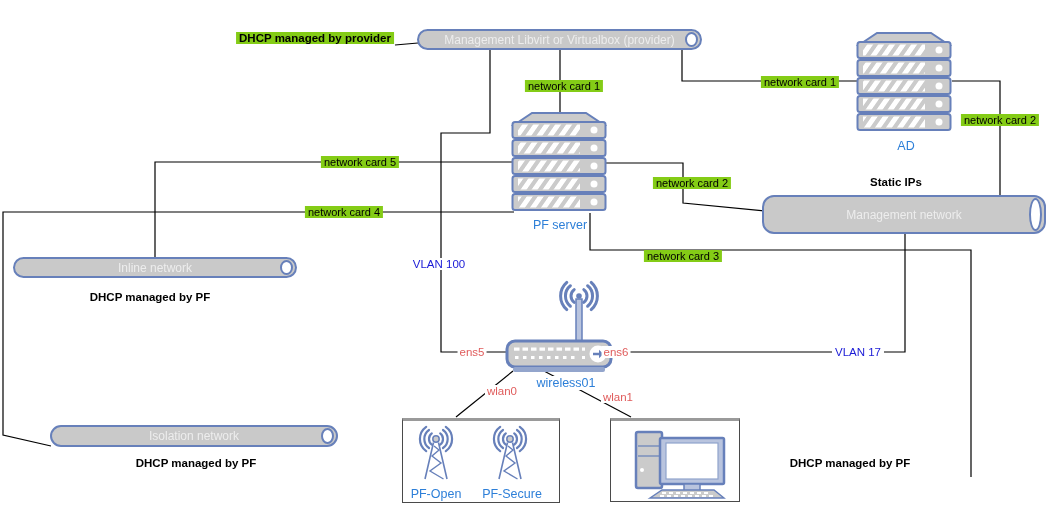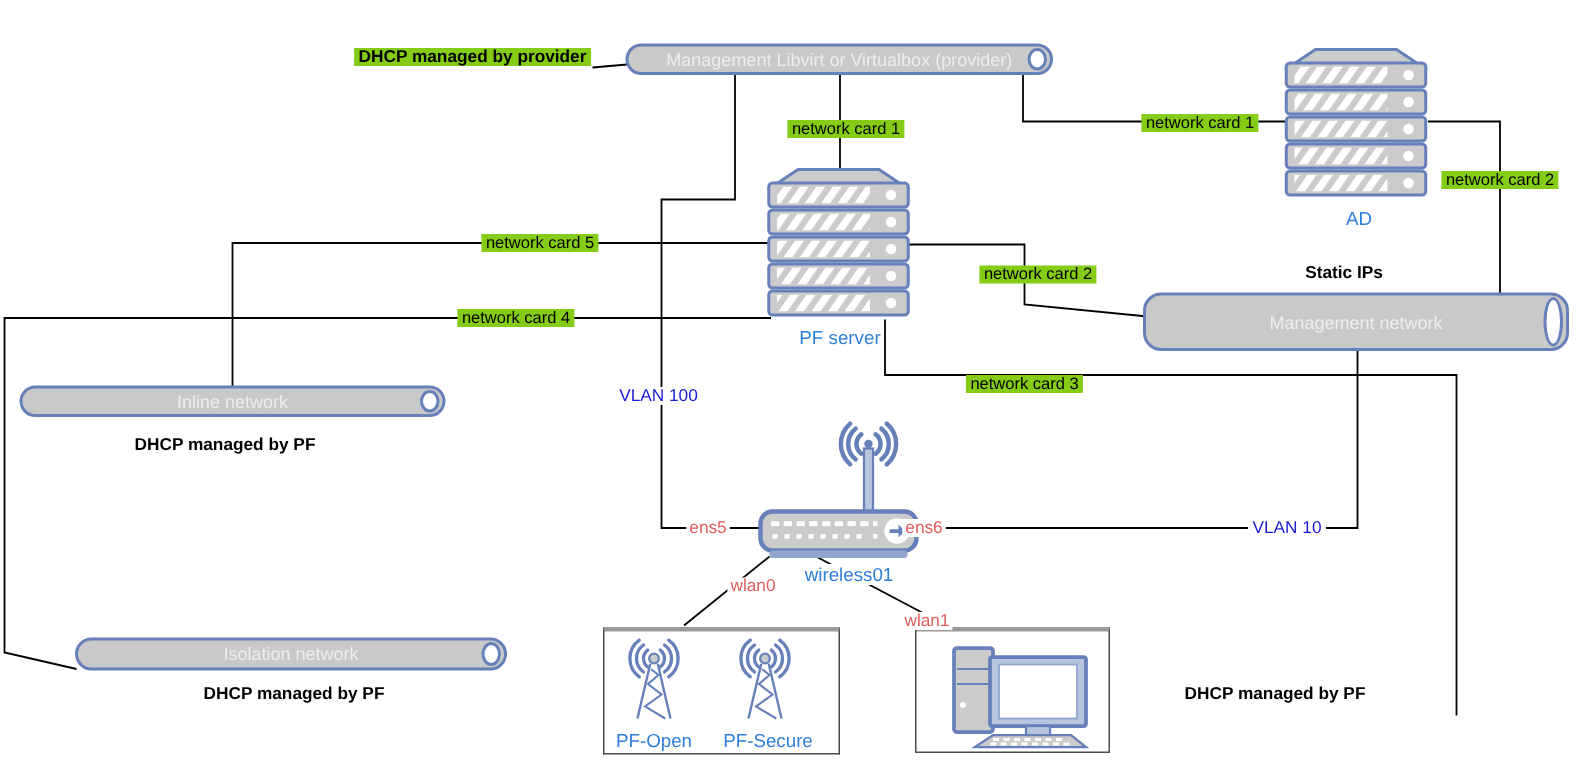--- a/index.html
+++ b/index.html
@@ -247,25 +247,25 @@
   <div class="lbl bold" style="left:850px;top:463px;">DHCP managed by PF</div>
 
   <div class="lbl online" style="left:564px;top:86px;">network card 1</div>
   <div class="lbl online" style="left:692px;top:183px;">network card 2</div>
   <div class="lbl online" style="left:683px;top:256px;">network card 3</div>
   <div class="lbl online" style="left:344px;top:212px;">network card 4</div>
   <div class="lbl online" style="left:360px;top:162px;">network card 5</div>
   <div class="lbl online" style="left:800px;top:82px;">network card 1</div>
   <div class="lbl online" style="left:1000px;top:120px;">network card 2</div>
   <div class="lbl vlan" style="left:439px;top:244px;margin-top:20px;">VLAN 100</div>
-  <div class="lbl vlan" style="left:858px;top:352px;">VLAN 10</div>
+  <div class="lbl vlan" style="left:858px;top:352px;">VLAN 17</div>
   <div class="lbl red" style="left:472px;top:352px;">ens5</div>
   <div class="lbl red" style="left:616px;top:352px;">ens6</div>
   <div class="lbl red" style="left:502px;top:391px;">wlan0</div>
-  <div class="lbl red" style="left:618px;top:397px;margin-top:17px;">wlan1</div>
+  <div class="lbl red" style="left:618px;top:397px;">wlan1</div>
 
   <div class="lbl blue" style="left:560px;top:225px;">PF server</div>
   <div class="lbl blue" style="left:906px;top:146px;">AD</div>
   <div class="lbl blue" style="left:566px;top:383px;">wireless01</div>
   <div class="lbl blue" style="left:436px;top:494px;">PF-Open</div>
   <div class="lbl blue" style="left:512px;top:494px;">PF-Secure</div>
 
 </div>
 
 </body></html>

